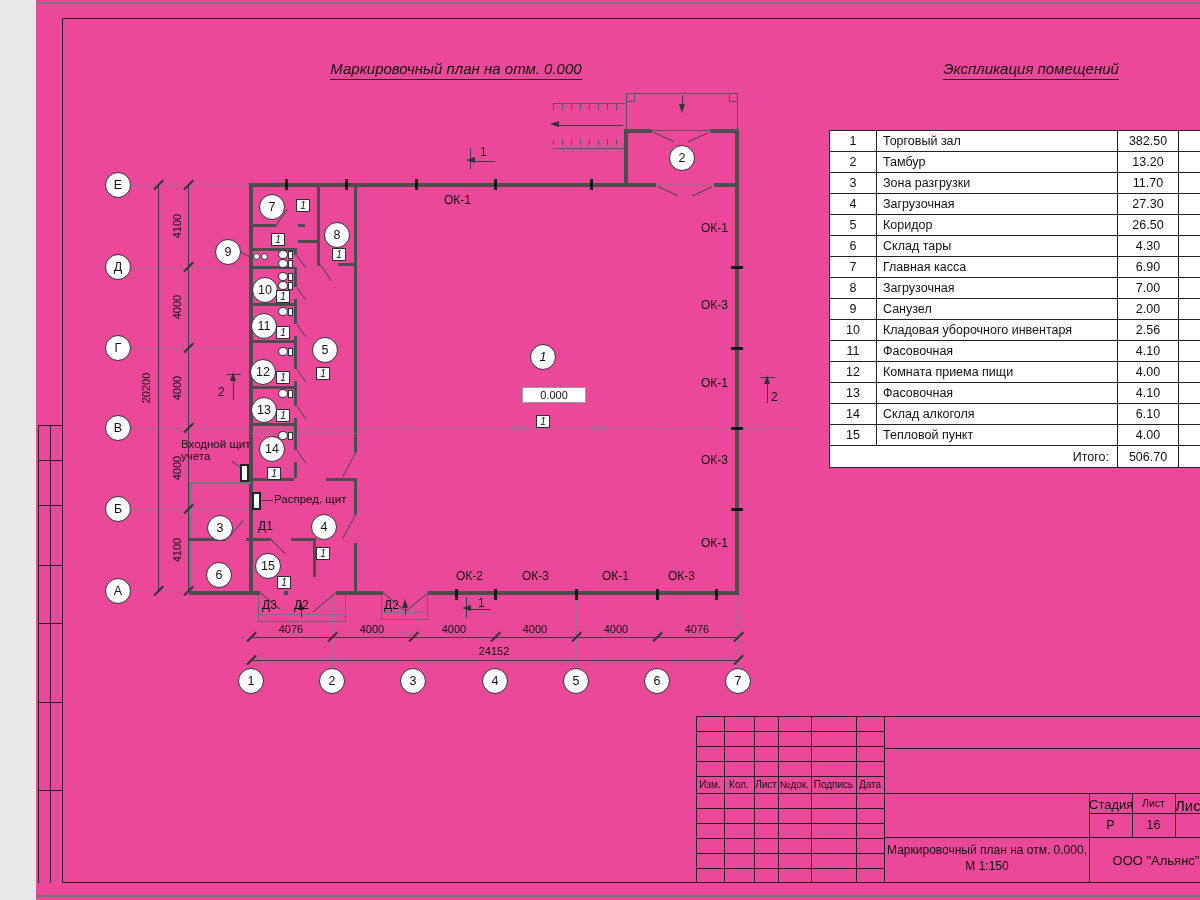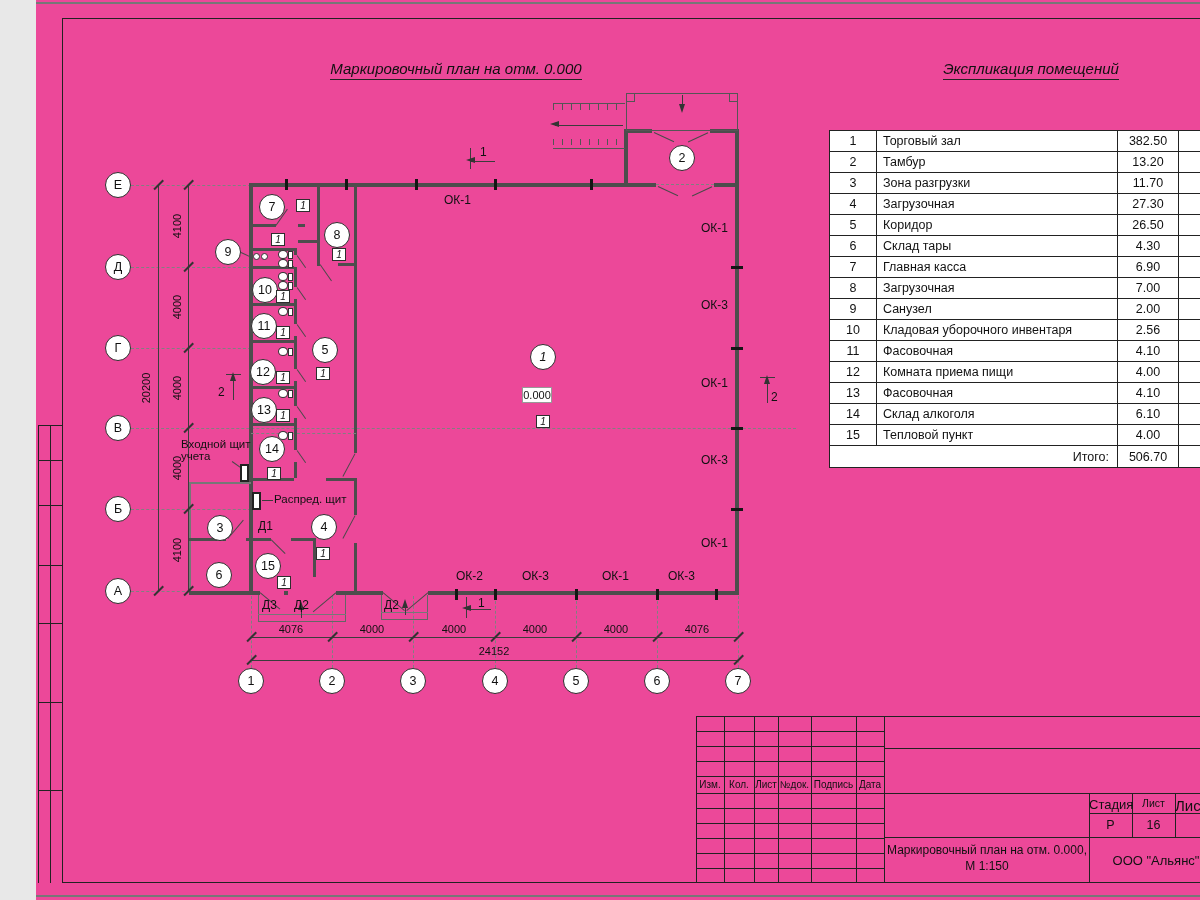--- a/index.html
+++ b/index.html
@@ -297,21 +297,21 @@
   <div class="fmark" style="left:240px;top:290px;">1</div>
   <div class="fmark" style="left:240px;top:326px;">1</div>
   <div class="fmark" style="left:240px;top:371px;">1</div>
   <div class="fmark" style="left:280px;top:367px;">1</div>
   <div class="fmark" style="left:240px;top:409px;">1</div>
   <div class="fmark" style="left:231px;top:467px;">1</div>
   <div class="fmark" style="left:500px;top:415px;">1</div>
   <div class="fmark" style="left:280px;top:547px;">1</div>
   <div class="fmark" style="left:241px;top:576px;">1</div>
 
-  <div class="abs" style="left:486px;top:387px;width:30px;height:16px;border:1px solid #999;box-sizing:border-box;display:flex;align-items:center;justify-content:center;font-size:11px;z-index:5;background:#fff;">0.000</div>
+  <div class="abs" style="left:486px;top:387px;width:64px;height:16px;border:1px solid #999;box-sizing:border-box;display:flex;align-items:center;justify-content:center;font-size:11px;z-index:5;background:#fff;">0.000</div>
 
   <div class="txt" style="left:408px;top:193px;">ОК-1</div>
   <div class="txt" style="left:665px;top:221px;">ОК-1</div>
   <div class="txt" style="left:665px;top:298px;">ОК-3</div>
   <div class="txt" style="left:665px;top:376px;">ОК-1</div>
   <div class="txt" style="left:665px;top:453px;">ОК-3</div>
   <div class="txt" style="left:665px;top:536px;">ОК-1</div>
   <div class="txt" style="left:420px;top:569px;">ОК-2</div>
   <div class="txt" style="left:486px;top:569px;">ОК-3</div>
   <div class="txt" style="left:566px;top:569px;">ОК-1</div>

